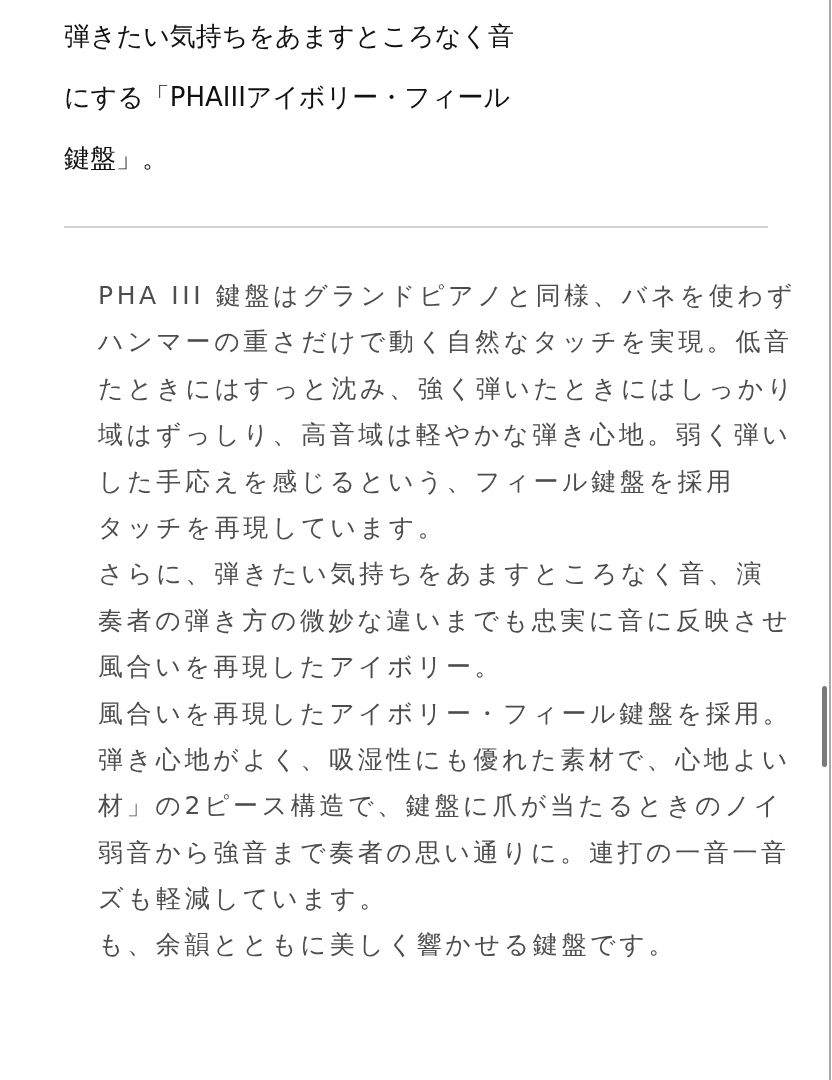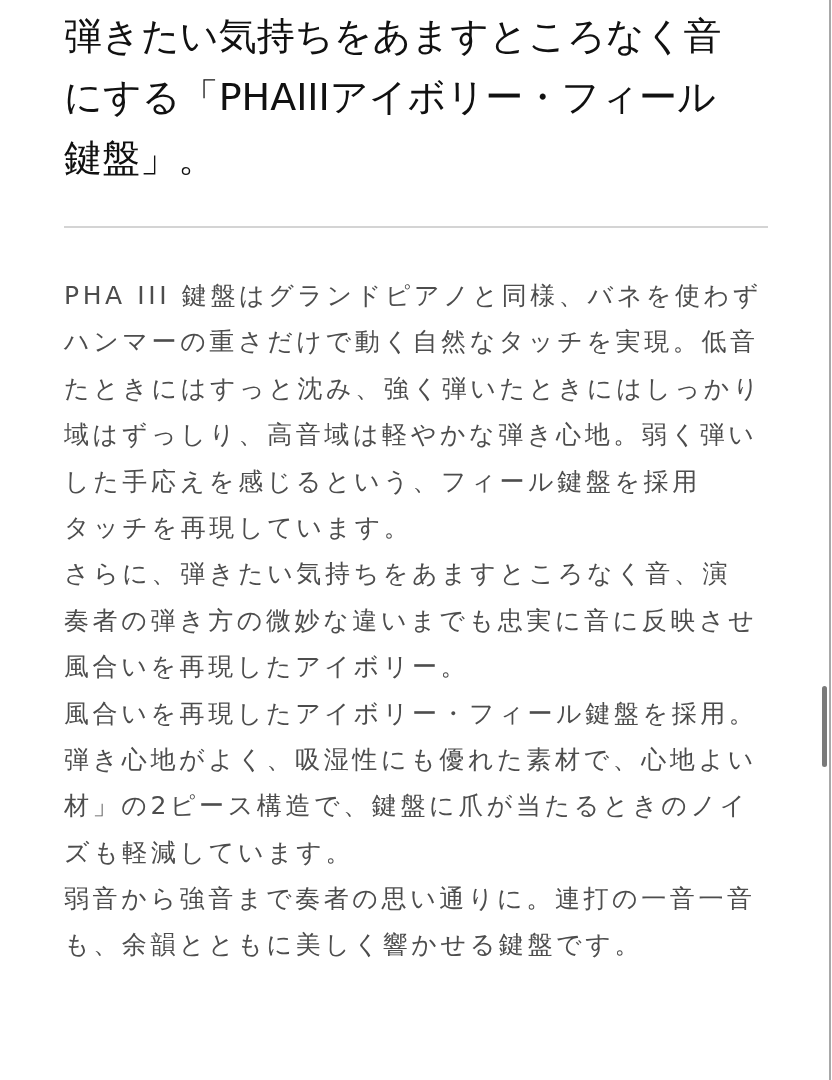--- a/index.html
+++ b/index.html
@@ -47,21 +47,21 @@
       background: #7a7a7a;
     }
     .heading {
       position: absolute;
       left: 64px;
       top: 8px;
       width: 720px;
       margin: 0;
       font-weight: normal;
       color: #111111;
-      font-size: 38px;
+      font-size: 26px;
       letter-spacing: 0px;
     }
     .heading .line {
       display: block;
       height: 61px;
       line-height: 56px;
       white-space: nowrap;
     }
     .divider {
       position: absolute;
@@ -80,20 +80,21 @@
       width: 710px;
       color: #4d4d4d;
       font-size: 25px;
       letter-spacing: 3.6px;
     }
     .body-text .line {
       display: block;
       height: 46.4px;
       line-height: 46.4px;
       white-space: nowrap;
+      margin-left: 34px;
     }
   </style>
 </head>
 <body>
 
 <div class="page">
 
   <h2 class="heading">
     <span class="line">弾きたい気持ちをあますところなく音</span>
     <span class="line">にする「PHAIIIアイボリー・フィール</span>
@@ -108,22 +109,22 @@
     <span class="line">たときにはすっと沈み、強く弾いたときにはしっかり</span>
     <span class="line">域はずっしり、高音域は軽やかな弾き心地。弱く弾い</span>
     <span class="line">した手応えを感じるという、フィール鍵盤を採用</span>
     <span class="line">タッチを再現しています。</span>
     <span class="line">さらに、弾きたい気持ちをあますところなく音、演</span>
     <span class="line">奏者の弾き方の微妙な違いまでも忠実に音に反映させ</span>
     <span class="line">風合いを再現したアイボリー。</span>
     <span class="line">風合いを再現したアイボリー・フィール鍵盤を採用。</span>
     <span class="line">弾き心地がよく、吸湿性にも優れた素材で、心地よい</span>
     <span class="line">材」の2ピース構造で、鍵盤に爪が当たるときのノイ</span>
+    <span class="line">弱音から強音まで奏者の思い通りに。連打の一音一音</span>
     <span class="line">ズも軽減しています。</span>
-    <span class="line">弱音から強音まで奏者の思い通りに。連打の一音一音</span>
     <span class="line">も、余韻とともに美しく響かせる鍵盤です。</span>
   </div>
 
 </div>
 
 <div class="scrollbar-track">
   <div class="scrollbar-thumb"></div>
 </div>
 
 <div class="right-border"></div>

